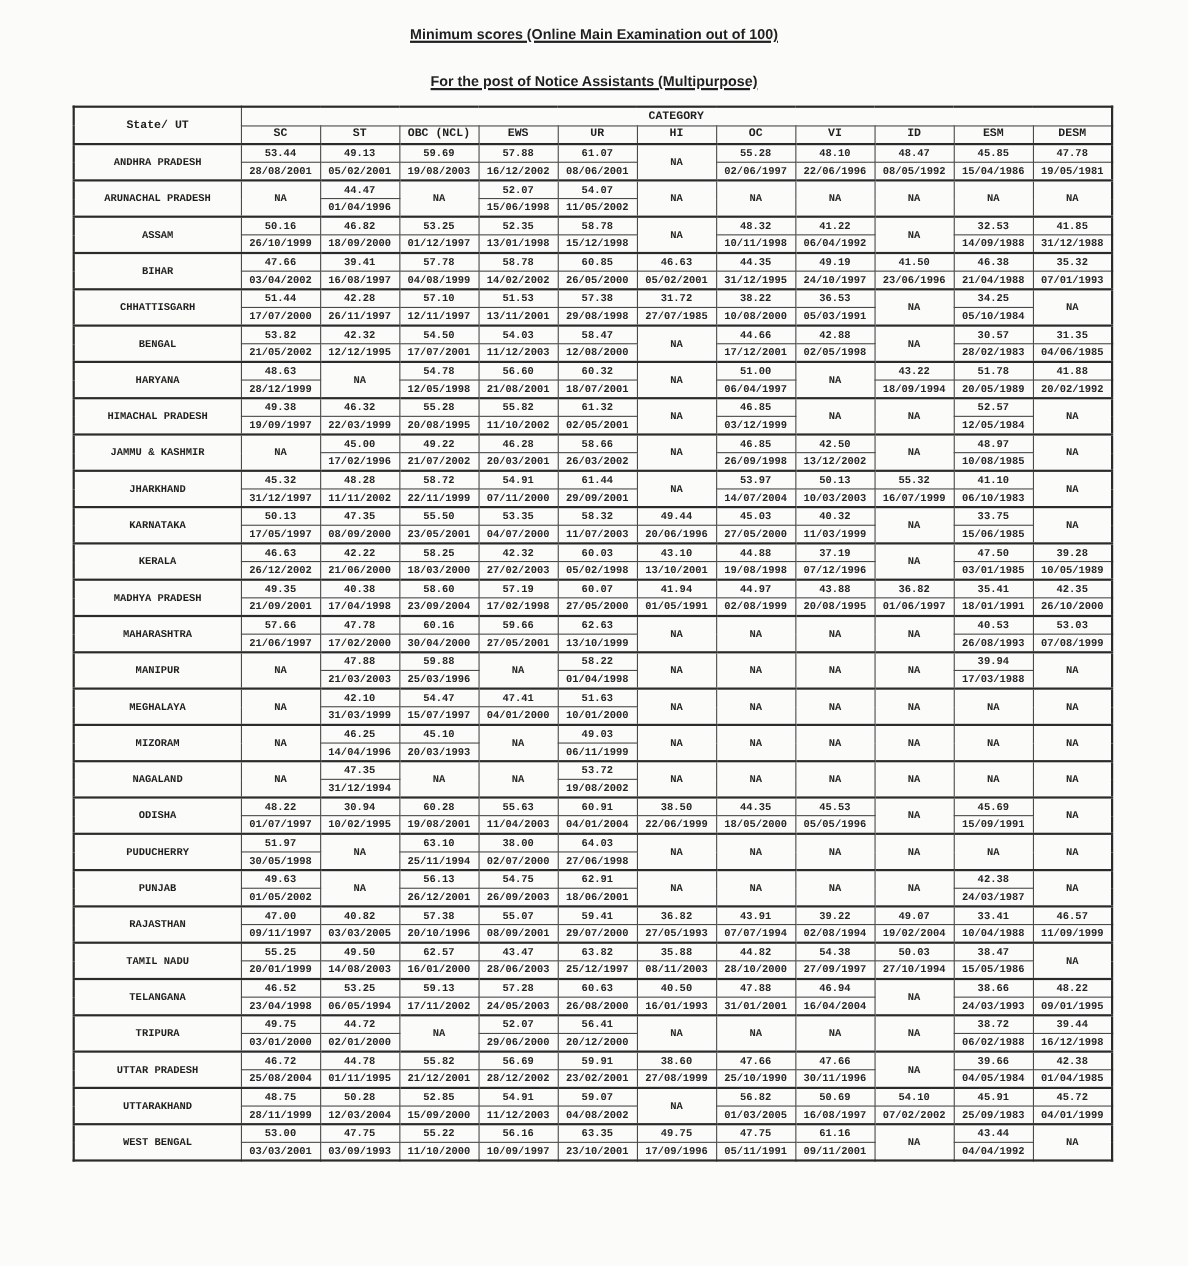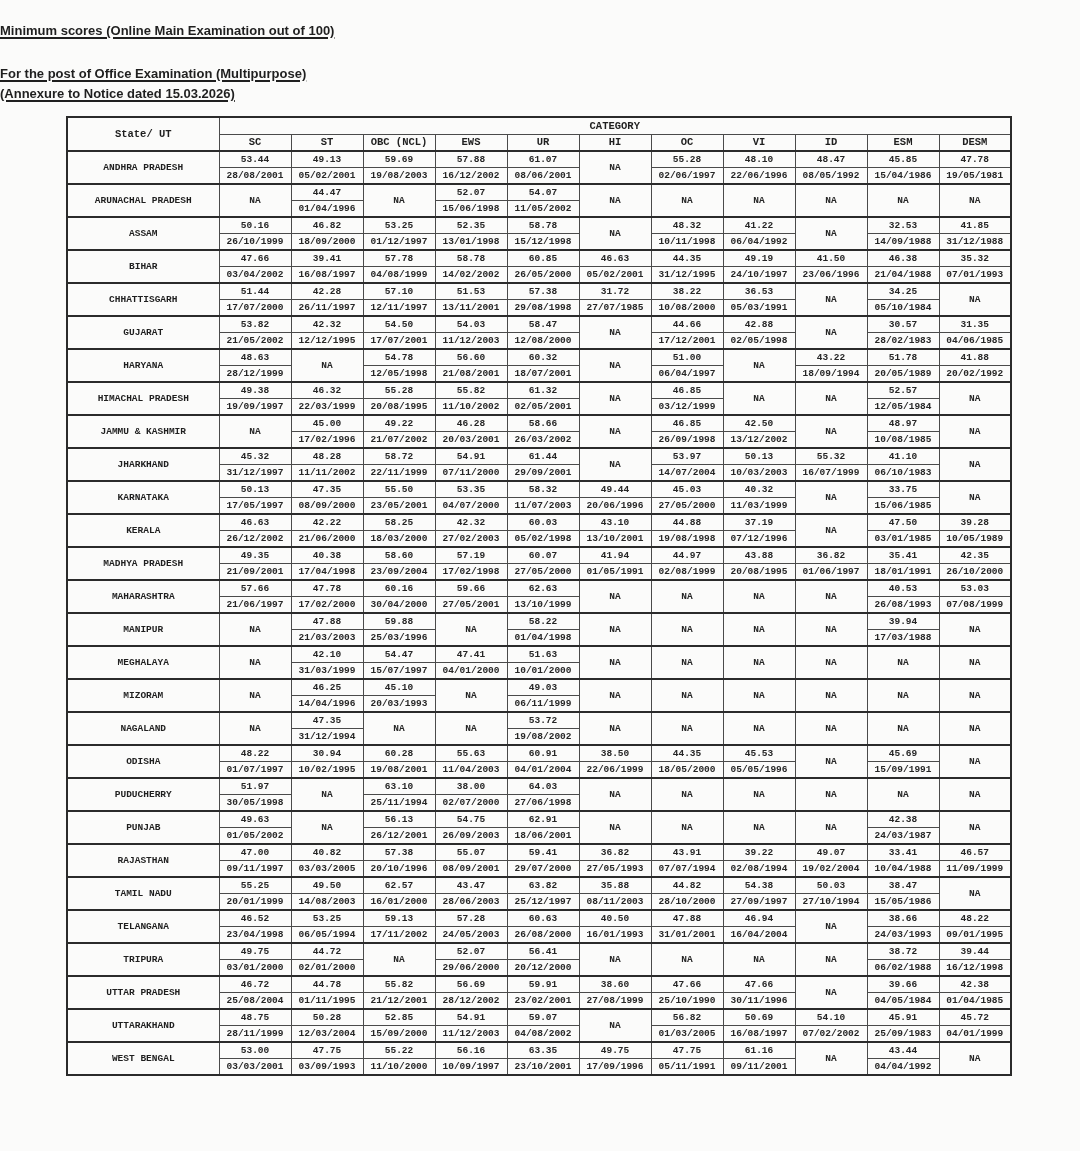--- a/index.html
+++ b/index.html
@@ -6,21 +6,21 @@
     --text:#262626; --border:#4a4a4a; --border-strong:#2b2b2b; --page-bg:#fbfbfa;
   }
   html,body{margin:0;padding:0;}
   body{background:#e9e9e9;}
   .page{
     width:1080px;height:1151px;background:var(--page-bg);
     font-family:"Liberation Sans","DejaVu Sans",sans-serif;color:var(--text);
     position:relative;overflow:hidden;margin:0 auto;
   }
   .doc-title{
-    text-align:left;font-weight:bold;font-size:13px;color:#1f1f1f;
+    text-align:center;font-weight:bold;font-size:13px;color:#1f1f1f;
     text-decoration:underline;text-decoration-thickness:1.5px;text-underline-offset:2px;
   }
   .t1{padding-top:23px;}
   .t2{margin-top:28px;}
   .t3{margin-top:20px;}
   .t4{margin-top:5px;}
   .section-heading{
     margin:13px 0 0 70px;font-weight:bold;font-size:12.5px;color:#1f1f1f;
     text-decoration:underline;text-decoration-thickness:1.5px;text-underline-offset:2px;
     letter-spacing:0.2px;
@@ -41,22 +41,21 @@
   .scores thead tr.col-header-row th{border-bottom:2px solid var(--border-strong);}
   .scores td{font-size:9.5px;font-weight:600;height:15px;line-height:1;}
   .scores td.state-cell{font-size:9.5px;font-weight:700;color:#1f1f1f;}
   .scores tbody tr.block-start td{border-top:2px solid var(--border-strong);}
 </style>
 </head>
 <body>
 
 <div class="page">
   <div class="doc-title t1">Minimum scores (Online Main Examination out of 100)</div>
-  <div class="doc-title t2">For the post of Office Examination (Multipurpose)</div>
-  <div class="doc-title t4">(Annexure to Notice dated 15.03.2026)</div>
+  <div class="doc-title t2">For the post of Notice Assistants (Multipurpose)</div>
 
 
   <table class="scores">
     <colgroup>
       <col class="state-col">
       <col class="cat-col">
         <col class="cat-col">
         <col class="cat-col">
         <col class="cat-col">
       <col class="cat-col">
@@ -203,21 +202,21 @@
           <td class="date-cell">26/11/1997</td>
           <td class="date-cell">12/11/1997</td>
           <td class="date-cell">13/11/2001</td>
           <td class="date-cell">29/08/1998</td>
           <td class="date-cell">27/07/1985</td>
           <td class="date-cell">10/08/2000</td>
           <td class="date-cell">05/03/1991</td>
           <td class="date-cell">05/10/1984</td>
         </tr>
         <tr class="block-start">
-          <td rowspan="2" class="state-cell">GUJARAT</td>
+          <td rowspan="2" class="state-cell">BENGAL</td>
           <td class="score-cell">53.82</td>
           <td class="score-cell">42.32</td>
           <td class="score-cell">54.50</td>
           <td class="score-cell">54.03</td>
           <td class="score-cell">58.47</td>
           <td rowspan="2" class="na-cell">NA</td>
           <td class="score-cell">44.66</td>
           <td class="score-cell">42.88</td>
           <td rowspan="2" class="na-cell">NA</td>
           <td class="score-cell">30.57</td>

